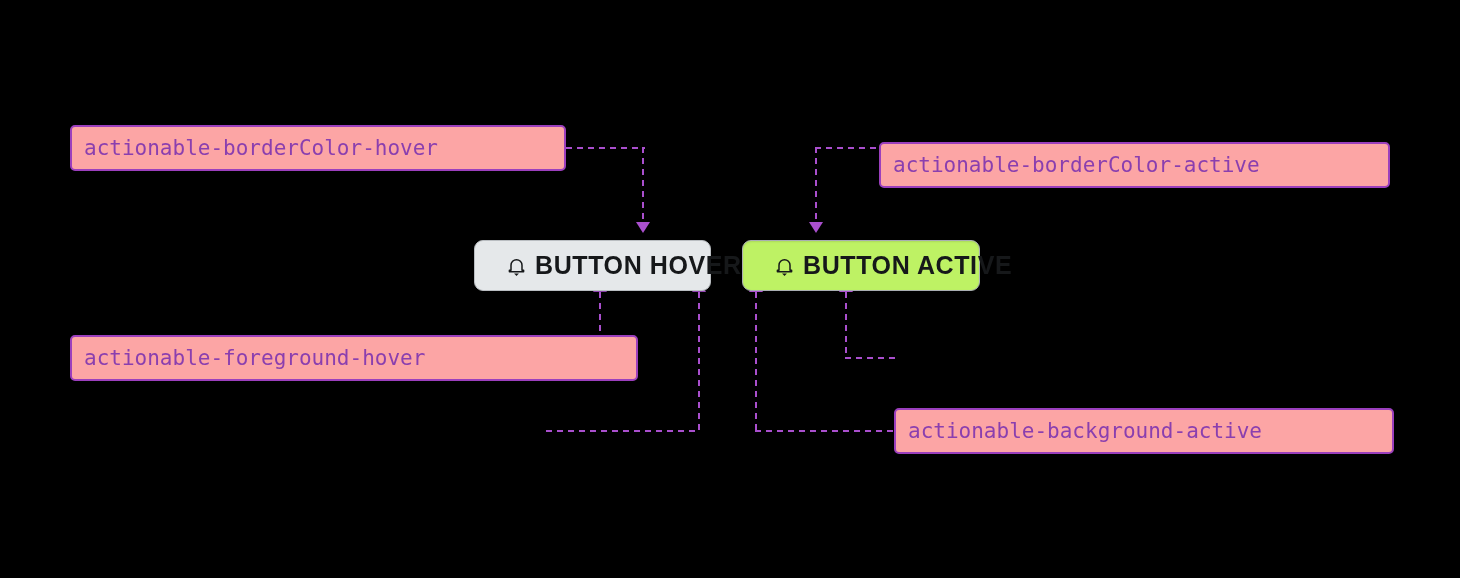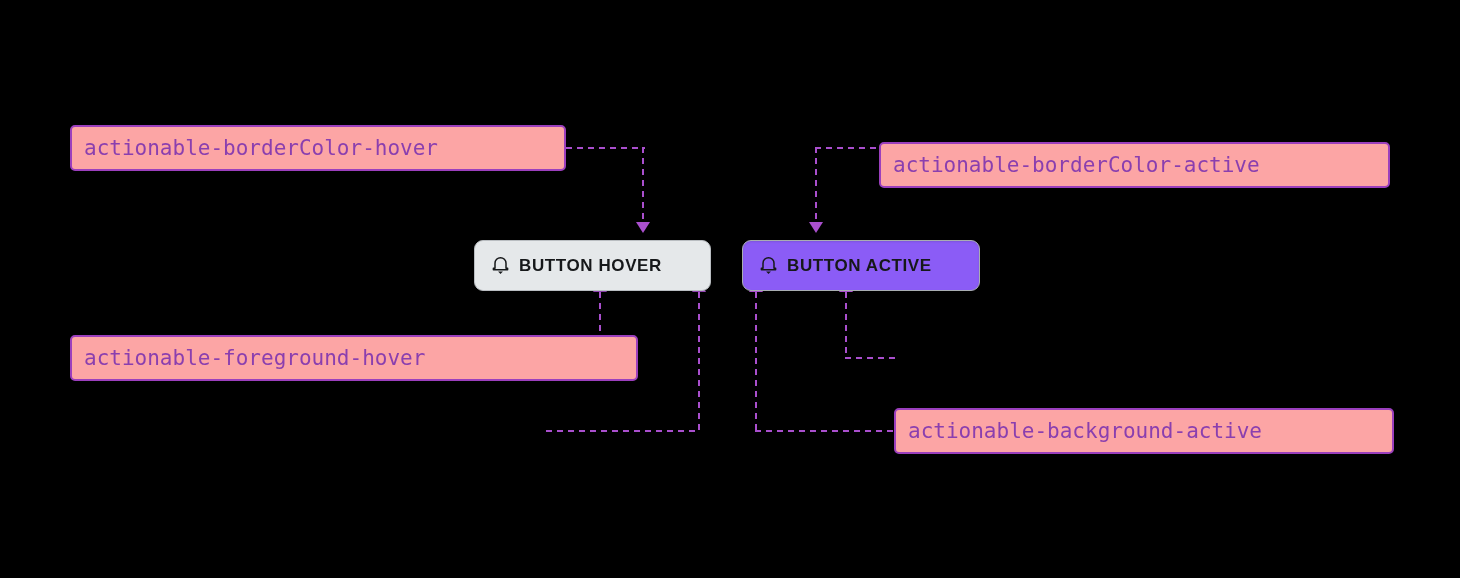--- a/index.html
+++ b/index.html
@@ -36,35 +36,35 @@
 
   
   .ui-button {
     position: absolute;
     box-sizing: border-box;
     display: flex;
     align-items: center;
     gap: 9px;
     border-radius: 9px;
     height: 51px;
-    padding: 0 16px;
+    padding: 0 32px;
     font-family: "Liberation Sans", sans-serif;
     font-weight: bold;
-    font-size: 17px;
+    font-size: 25px;
     letter-spacing: 0.6px;
     color: #16181a;
     white-space: nowrap;
   }
   .ui-button.hover {
     background: #e5e8ea;
     border: 1px solid #b9bdc1;
     box-shadow: 0 1px 0 rgba(0,0,0,0.18);
   }
   .ui-button.active {
-    background: #8b5cf6;
+    background: #bef264;
     border: 1px solid #a9aeb2;
     box-shadow: inset 0 1px 2px rgba(0,0,0,0.10);
   }
   .bell-icon { display:block; width:19px; height:21px; flex:0 0 auto; }
 
   
   .seg {
     position: absolute;
     background-image: repeating-linear-gradient(
       var(--dir, to right),

